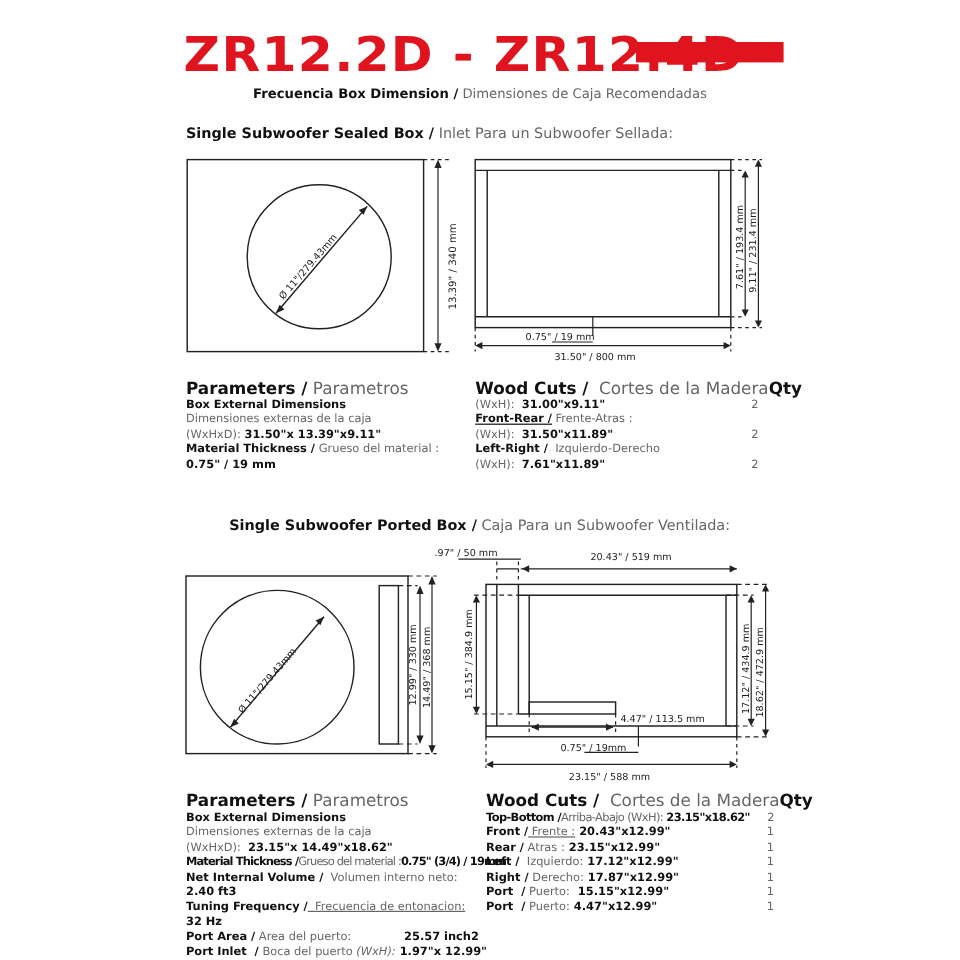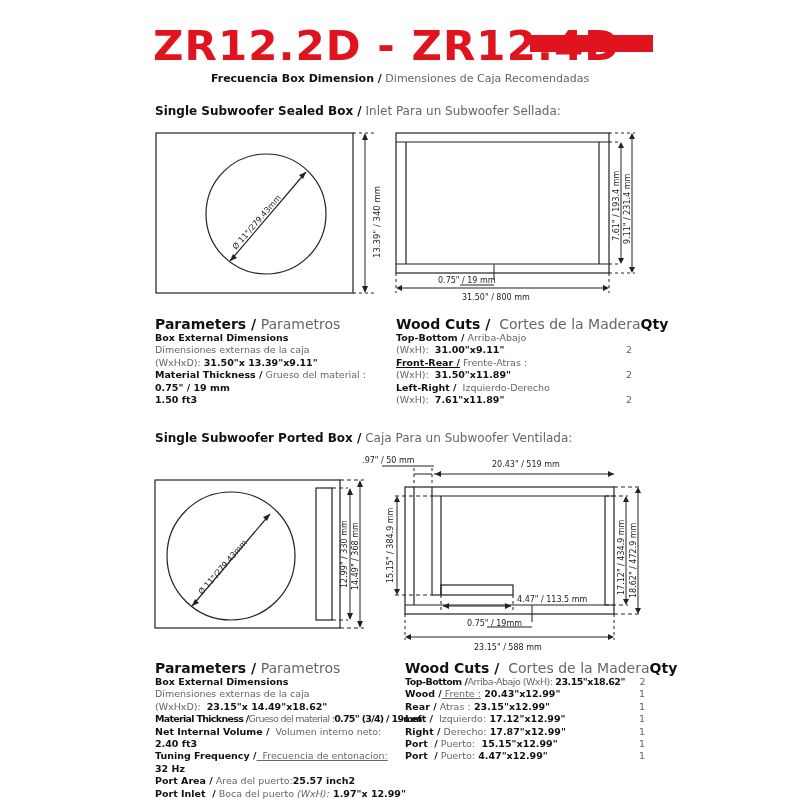--- a/index.html
+++ b/index.html
@@ -77,47 +77,45 @@
   <text x="72" y="172" font-size="8">31.50" / 800 mm</text>
 </svg>
 
 <div class="abs params" style="left:155px;top:316px;width:230px;">
   <div class="hdr"><span class="b" style="white-space: pre;">Parameters /</span><span class="g" style="white-space: pre;"> Parametros</span></div>
   <div class="b" style="white-space: pre;">Box External Dimensions</div>
   <div class="g" style="white-space: pre;">Dimensiones externas de la caja</div>
   <div><span class="g" style="white-space: pre;">(WxHxD): </span><span class="b" style="white-space: pre;">31.50"x 13.39"x9.11"</span></div>
   <div><span class="b" style="white-space: pre;">Material Thickness /</span><span class="g" style="white-space: pre;"> Grueso del material :</span></div>
   <div class="b" style="white-space: pre;">0.75" / 19 mm</div>
-  <div class="b" style="white-space: pre;">1.50 ft3</div>
 </div>
 
 <div class="abs cuts" style="left:396px;top:316px;width:236px;">
   <div class="hdr row">
       <span><span class="b" style="white-space: pre;">Wood Cuts /</span><span class="g" style="white-space: pre;">  Cortes de la Madera</span></span>
       <span class="b" style="white-space: pre;">Qty</span>
     </div>
-  <div><span class="b" style="white-space: pre;">Top-Bottom /</span><span class="g" style="white-space: pre;"> Arriba-Abajo</span></div>
   <div class="row">
       <span><span class="g" style="white-space: pre;">(WxH):  </span><span class="b" style="white-space: pre;">31.00"x9.11"</span></span>
       <span class="g" style="white-space: pre;">2</span>
     </div>
   <div><span class="b" style="white-space: pre; text-decoration: underline;">Front-Rear /</span><span class="g" style="white-space: pre;"> Frente-Atras :</span></div>
   <div class="row">
       <span><span class="g" style="white-space: pre;">(WxH):  </span><span class="b" style="white-space: pre;">31.50"x11.89"</span></span>
       <span class="g" style="white-space: pre;">2</span>
     </div>
   <div><span class="b" style="white-space: pre;">Left-Right /</span><span class="g" style="white-space: pre;">  Izquierdo-Derecho</span></div>
   <div class="row">
       <span><span class="g" style="white-space: pre;">(WxH):  </span><span class="b" style="white-space: pre;">7.61"x11.89"</span></span>
       <span class="g" style="white-space: pre;">2</span>
     </div>
 </div>
 
 <div class="abs sec" style="left:155px;top:431px;">
-  <span class="b" style="white-space: pre;">Single Subwoofer Ported Box /</span><span class="g" style="white-space: pre;"> Caja Para un Subwoofer Ventilada:</span>
+  <span class="b" style="white-space: pre; margin-left: 36px;">Single Subwoofer Ported Box /</span><span class="g" style="white-space: pre;"> Caja Para un Subwoofer Ventilada:</span>
 </div>
 
 <svg class="abs" style="left:150px;top:475px;" width="215" height="165">
   <rect x="5" y="5" width="185" height="148" fill="none" stroke="#222" stroke-width="1.2"></rect>
   <rect x="166" y="13" width="16" height="132" fill="none" stroke="#222" stroke-width="1.2"></rect>
   <circle cx="81" cy="81" r="64" fill="none" stroke="#222" stroke-width="1.2"></circle>
   <line x1="42" y1="131" x2="120" y2="39" stroke="#222" stroke-width="1.2"></line>
   <polygon points="120,39 113,42 117,46" fill="#222"></polygon>
   <polygon points="42,131 49,128 45,124" fill="#222"></polygon>
   <text font-size="8" transform="translate(52,120) rotate(-49)">Ø 11"/279.43mm</text>
@@ -190,36 +188,36 @@
 </svg>
 
 <div class="abs params" style="left:155px;top:660px;width:252px;">
   <div class="hdr"><span class="b" style="white-space: pre;">Parameters /</span><span class="g" style="white-space: pre;"> Parametros</span></div>
   <div class="b" style="white-space: pre;">Box External Dimensions</div>
   <div class="g" style="white-space: pre;">Dimensiones externas de la caja</div>
   <div><span class="g" style="white-space: pre;">(WxHxD):  </span><span class="b" style="white-space: pre;">23.15"x 14.49"x18.62"</span></div>
   <div style="letter-spacing:-0.7px;"><span class="b" style="white-space: pre;">Material Thickness /</span><span class="g" style="white-space: pre;">Grueso del material :</span><span class="b" style="white-space: pre;">0.75" (3/4) / 19mm</span></div>
   <div><span class="b" style="white-space: pre;">Net Internal Volume /</span><span class="g" style="white-space: pre;">  Volumen interno neto:</span> <span class="b" style="white-space: pre;">2.40 ft3</span></div>
   <div><span class="b" style="white-space: pre;">Tuning Frequency /</span><span class="g" style="white-space: pre; text-decoration: underline;">  Frecuencia de entonacion:</span> <span class="b" style="white-space: pre;">32 Hz</span></div>
-  <div><span class="b" style="white-space: pre;">Port Area /</span><span class="g" style="white-space: pre;"> Area del puerto:</span><span class="b" style="white-space: pre;">25.57 inch2</span></div>
+  <div><span class="b" style="white-space: pre;">Port Area /</span><span class="g" style="white-space: pre;"> Area del puerto:</span><span class="b" style="white-space: pre; margin-left: 44px;">25.57 inch2</span></div>
   <div><span class="b" style="white-space: pre;">Port Inlet  /</span><span class="g" style="white-space: pre;"> Boca del puerto </span><span class="g" style="font-style: italic; white-space: pre;">(WxH):</span><span class="b" style="white-space: pre;"> 1.97"x 12.99"</span></div>
 
 </div>
 
 <div class="abs cuts" style="left:405px;top:660px;width:240px;">
   <div class="hdr row">
       <span><span class="b" style="white-space: pre;">Wood Cuts /</span><span class="g" style="white-space: pre;">  Cortes de la Madera</span></span>
       <span class="b" style="white-space: pre;">Qty</span>
     </div>
   <div class="row" style="letter-spacing:-0.5px;">
       <span><span class="b" style="white-space: pre;">Top-Bottom /</span><span class="g" style="white-space: pre; text-align: right;">Arriba-Abajo (WxH):</span><span class="b" style="white-space: pre;"> 23.15"x18.62"</span></span>
       <span class="g" style="white-space: pre;">2</span>
     </div>
   <div class="row">
-      <span><span class="b" style="white-space: pre;">Wood /</span><span class="g" style="white-space: pre; text-decoration: underline;"> Frente :</span><span class="b" style="white-space: pre;"> 20.43"x12.99"</span></span>
+      <span><span class="b" style="white-space: pre;">Front /</span><span class="g" style="white-space: pre; text-decoration: underline;"> Frente :</span><span class="b" style="white-space: pre;"> 20.43"x12.99"</span></span>
       <span class="g" style="white-space: pre;">1</span>
     </div>
   <div class="row">
       <span><span class="b" style="white-space: pre;">Rear /</span><span class="g" style="white-space: pre;"> Atras :</span><span class="b" style="white-space: pre;"> 23.15"x12.99"</span></span>
       <span class="g" style="white-space: pre;">1</span>
     </div>
   <div class="row">
       <span><span class="b" style="white-space: pre;">Left /</span><span class="g" style="white-space: pre;">  Izquierdo:</span><span class="b" style="white-space: pre;"> 17.12"x12.99"</span></span>
       <span class="g" style="white-space: pre;">1</span>
     </div>

